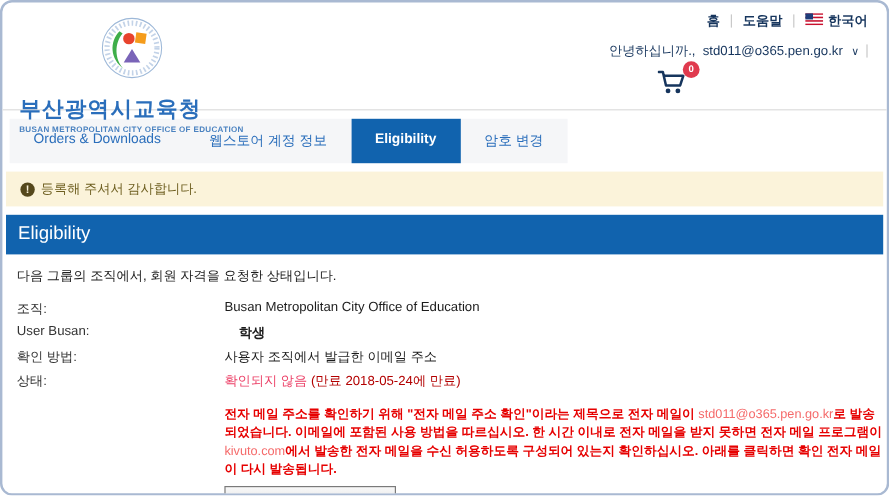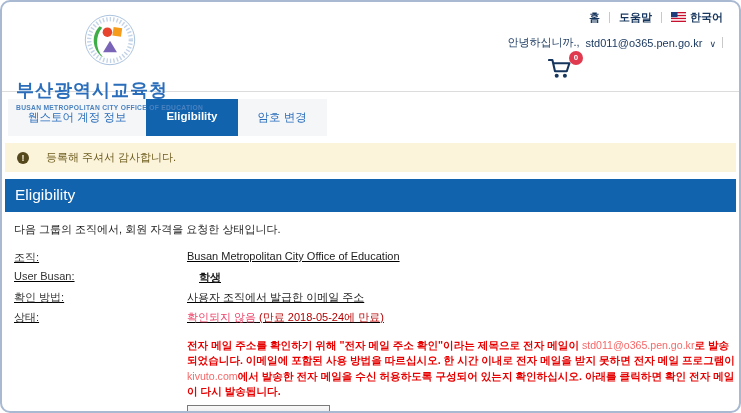--- a/index.html
+++ b/index.html
@@ -27,29 +27,29 @@
   .badge {
     position: absolute; top: -7px; right: -10px;
     background: #e03a4e; color: #fff; font-size: 8px; font-weight: bold;
     min-width: 14px; height: 14px; line-height: 14px; border-radius: 8px; text-align: center; padding: 0 2px;
   }
   
   .tabs { display: inline-flex; margin: 7px 0 0 6px; background: #f5f6f8; }
   .tab { display: block; padding: 11px 20px; font-size: 11.5px; color: #2a6ebb; text-decoration: none; cursor: pointer; white-space: nowrap; }
   .tab.active { background: #1163ae; color: #fff; font-weight: bold; }
   
-  .notice { margin: 7px 3px 0 3px; background: #fbf3da; color: #6d5e1f; font-size: 11px; padding: 7px 12px; display: flex; align-items: center; gap: 17px; }
+  .notice { margin: 7px 3px 0 3px; background: #fbf3da; color: #6d5e1f; font-size: 11px; padding: 7px 12px; display: flex; align-items: center; gap: 5px; }
   .info-icon { width: 12px; height: 12px; border-radius: 50%; background: #55481c; color: #fbf3da; font-size: 9px; font-weight: bold; text-align: center; line-height: 12px; flex: 0 0 auto; }
   .info-icon::before { content: "!"; }
   
   .title-bar { margin: 7px 3px 0 3px; background: #1163ae; color: #fff; font-size: 15.5px; padding: 7px 10px 8px 10px; }
   
   main { padding: 10px 12px 0 12px; }
   .intro { font-size: 11px; color: #1c1c1c; margin-bottom: 13px; }
-  .row { display: flex; font-size: 11px; margin-bottom: 5px; text-decoration: underline; }
+  .row { display: flex; font-size: 11px; margin-bottom: 5px; }
   .lbl { width: 173px; flex: 0 0 173px; color: #333; }
   .val { color: #1c1c1c; }
   .val-bold { font-weight: bold; margin-left: 12px; }
   .status { color: #ec4067; }
   .status-detail { color: #b30000; }
   .warning { margin: 13px 0 0 173px; width: 552px; font-size: 10.6px; font-weight: bold; color: #e60000; line-height: 1.45; }
   .wlink { font-weight: normal; color: #f56a6a; }
   .resend {
     margin: 6px 0 0 173px; font-family: inherit; font-size: 11px; font-weight: bold; color: #111;
     background: linear-gradient(#f8f8f8, #d9d9d9); border: 1px solid #7a7a7a; padding: 3px 11px 4px 11px; cursor: pointer;
@@ -119,20 +119,21 @@
               <circle cx="16.9" cy="17.8" r="2" fill="#16355d"></circle>
             </svg>
           </span>
           <span class="badge">0</span>
         </a>
       </div>
     </div>
   </header>
 
   <nav class="tabs">
+    <a class="tab">Orders &amp; Downloads</a>
     <a class="tab">웹스토어 계정 정보</a>
     <a class="tab active">Eligibility</a>
     <a class="tab">암호 변경</a>
   </nav>
 
   <div class="notice">
     <span class="info-icon"></span>
     <span>등록해 주셔서 감사합니다.</span>
   </div>
 

